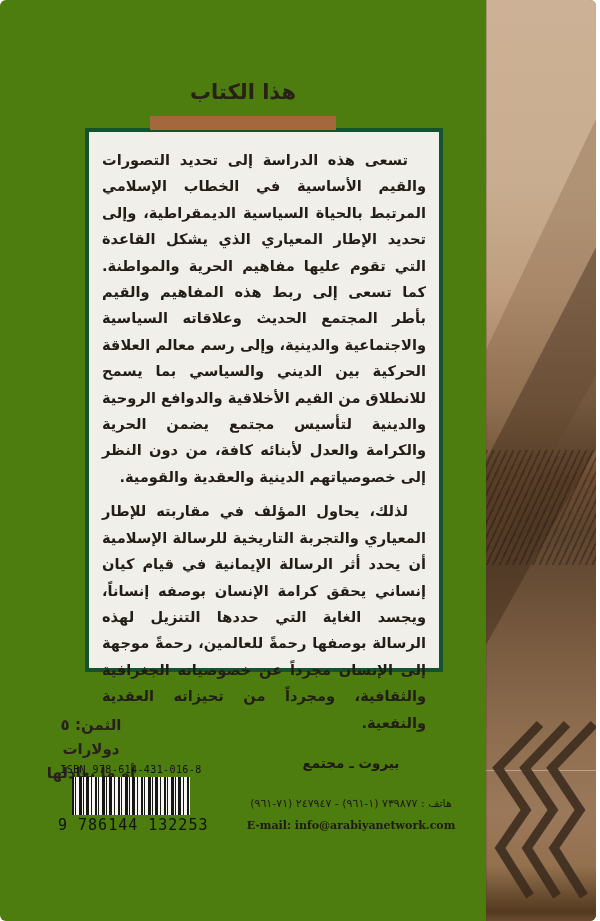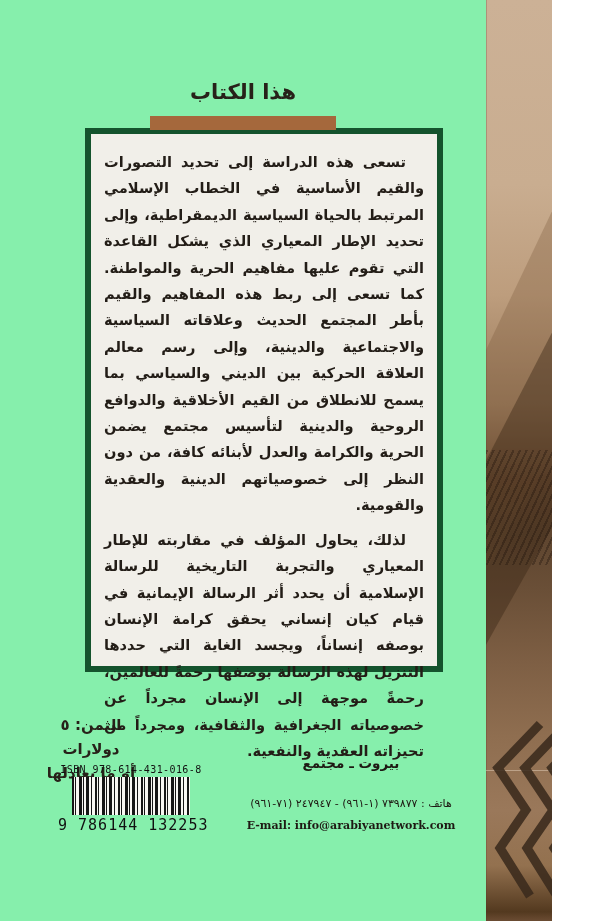--- a/index.html
+++ b/index.html
@@ -1,35 +1,36 @@
 <!DOCTYPE html>
 <html lang="ar"><head>
 <meta charset="utf-8">
 <style>
   html,body{margin:0;padding:0;background:#ffffff;}
   .cover{
-    position:relative;width:552px;height:921px;overflow:hidden;
-    background:#86efac;
+    position:relative;width:596px;height:921px;overflow:hidden;
+    background:#4d7c0f;
     font-family:"DejaVu Sans",sans-serif;
     color:#262019;
+    border-radius:6px;
   }
   
   .heading{
     position:absolute;left:0;top:80px;width:486px;
     text-align:center;font-size:21px;font-weight:bold;color:#272119;
     letter-spacing:.5px;
   }
   
   .tab-bar{
     position:absolute;left:150px;top:116px;width:186px;height:14px;
     background:#a5683c;z-index:3;
   }
   .blurb-box{
     position:absolute;left:85px;top:128px;width:358px;height:544px;
-    border:6px solid #14532d;background:#f1efe9;z-index:2;
+    border:4px solid #14532d;background:#f1efe9;z-index:2;
     box-sizing:border-box;padding:15px 13px 10px 13px;
   }
   .blurb-box p{
     margin:0;direction:rtl;text-align:justify;
     font-size:14.6px;line-height:26.4px;font-weight:bold;color:#231d17;
     text-indent:18px;
   }
   .blurb-box p + p{margin-top:8px;}
   
   .price{

